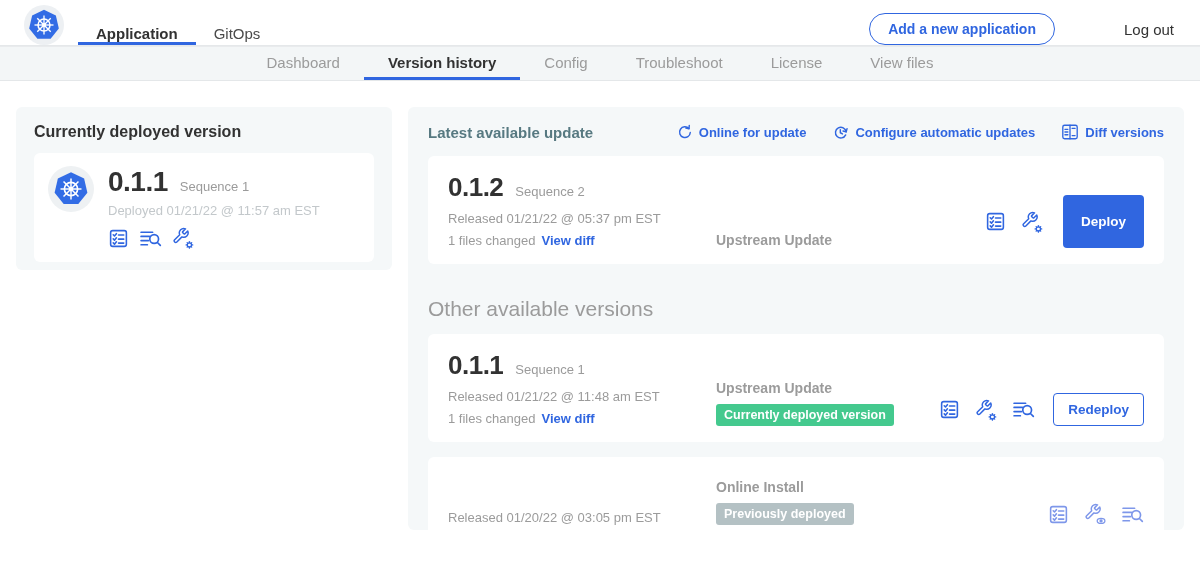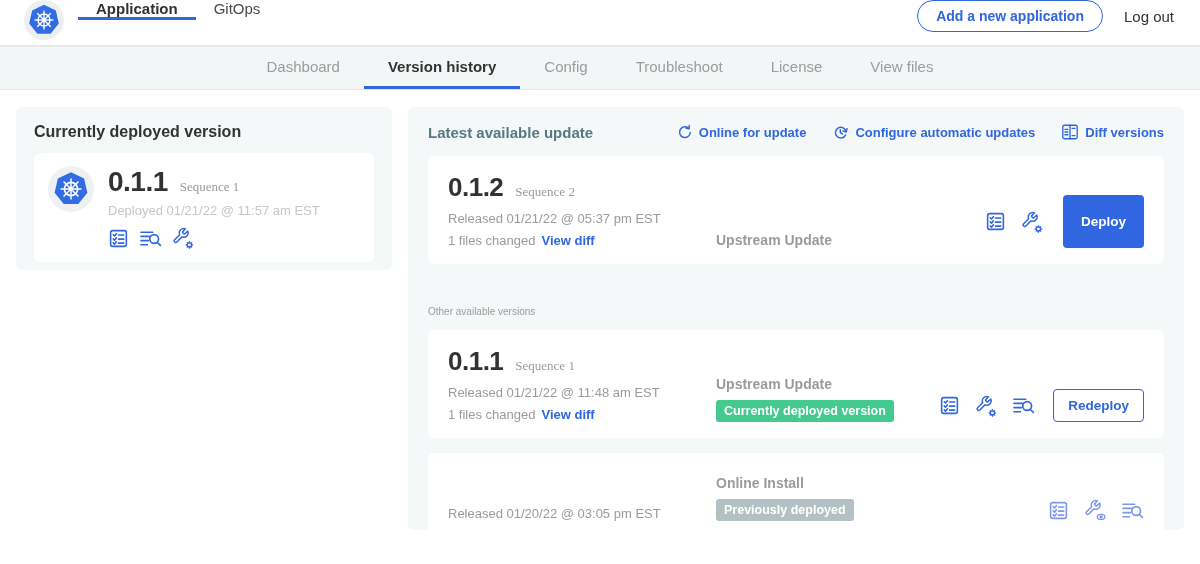--- a/index.html
+++ b/index.html
@@ -1,56 +1,56 @@
 <!DOCTYPE html>
 <html><head>
 <meta charset="utf-8">
 <style>
   * { margin:0; padding:0; box-sizing:border-box; }
   html,body { width:1200px; height:564px; background:#fff; font-family:"Liberation Sans", sans-serif; overflow:hidden; }
   .page { position:relative; width:1200px; height:564px; background:#fff; }
 
   
-  .header { position:absolute; top:0; left:0; width:1200px; height:46px; background:#fff; border-bottom:1px solid #e5e8ea; display:flex; align-items:flex-start; }
+  .header { position:absolute; top:0; left:0; width:1200px; height:46px; background:#fff; border-bottom:1px solid #e5e8ea; display:flex; align-items:flex-end; }
   .logo-wrap { display:flex; align-items:center; padding-left:24px; padding-right:14px; }
   .logo-circle { width:40px; height:40px; border-radius:50%; background:#edf0f3; display:flex; align-items:center; justify-content:center; }
   .hdr-tabs { display:flex; align-items:stretch; }
   .hdr-tab { display:flex; align-items:center; padding:0 18px; font-size:15px; color:#4a4a4a; border-bottom:3px solid transparent; cursor:pointer; }
   .hdr-tab.active { color:#323232; font-weight:700; border-bottom-color:#3066e0; }
   .hdr-right { margin-left:auto; display:flex; align-items:center; gap:21px; padding-right:26px; }
   .pill-btn { border:1px solid #3066e0; color:#3066e0; background:#fff; font-weight:700; font-size:14px; padding:7px 18px; border-radius:17px; cursor:pointer; font-family:"Liberation Sans", sans-serif; }
-  .logout { font-size:15px; color:#323232; cursor:pointer; }
+  .logout { font-size:15px; color:#323232; cursor:pointer;margin-left:48px; }
 
   
-  .subnav { position:absolute; top:46px; left:0; width:1200px; height:44px; background:#f3f6f7; border-top:1px solid #e9ebed; border-bottom:1px solid #e4e7e9; display:flex; justify-content:center; align-items:stretch; }
+  .subnav { position:absolute; top:46px; left:0; width:1200px; height:35px; background:#f3f6f7; border-top:1px solid #e9ebed; border-bottom:1px solid #e4e7e9; display:flex; justify-content:center; align-items:stretch; }
   .sub-tab { display:flex; align-items:center; padding:0 24px; font-size:15px; color:#9b9b9b; border-bottom:3px solid transparent; cursor:pointer; }
   .sub-tab.active { color:#323232; font-weight:600; border-bottom-color:#3066e0; }
 
   
   .panel { background:#f5f8f9; border-radius:6px; }
   .left-panel { position:absolute; left:16px; top:107px; width:376px; height:163px; padding:16px 18px; }
   .left-title { font-size:16px; font-weight:700; color:#323232; }
   .dep-card { margin-top:12px; background:#fff; border-radius:6px; padding:13px 14px; display:flex; gap:14px; }
   .dep-logo { width:46px; height:46px; border-radius:50%; background:#eef1f3; display:flex; align-items:center; justify-content:center; flex:0 0 46px; }
   .dep-verline { display:flex; align-items:baseline; gap:12px; }
   .ver-big { font-size:28px; font-weight:800; color:#323232; letter-spacing:-0.5px; }
-  .seq { font-size:13px; color:#9b9b9b;font-family:Liberation Serif, serif; }
+  .seq { font-size:13px; color:#9b9b9b; }
   .dep-date { font-size:13px; color:#c3c8cb; margin-top:5px; }
   .icon-row { display:flex; gap:10px; margin-top:9px; color:#3066e0; align-items:center; }
   .ic { display:inline-flex; cursor:pointer; }
 
   .right-panel { position:absolute; left:408px; top:107px; width:776px; height:423px; padding:16px 20px; }
   .rp-head { display:flex; align-items:center; }
   .rp-title { font-size:15px; font-weight:600; color:#577981; }
   .rp-actions { margin-left:auto; display:flex; gap:26px; }
   .rp-link { display:flex; align-items:center; gap:6px; color:#3066e0; font-size:13px; font-weight:700; cursor:pointer; }
 
   .ver-card { background:#fff; border-radius:6px; padding:16px 20px; display:flex; align-items:flex-end; }
   .card1 { margin-top:15px; min-height:102px; }
-  .other-label { margin-top:42px; font-size:10px; color:#9b9b9b; }
+  .other-label { margin-top:33px; font-size:21px; color:#9b9b9b; }
   .card2 { margin-top:13px; min-height:108px; }
   .card3 { margin-top:15px; min-height:84px; }
 
   .vc-left { flex:0 0 258px; }
   .vc-verline { display:flex; align-items:baseline; gap:12px; }
   .ver-med { font-size:26px; font-weight:800; color:#323232; letter-spacing:-0.5px; }
   .rel-line { font-size:13px; color:#9b9b9b; margin-top:8px; font-weight:500; }
   .files-line { font-size:13px; color:#9b9b9b; margin-top:7px; }
   .view-diff { color:#3066e0; font-weight:700; margin-left:6px; cursor:pointer; }
 

